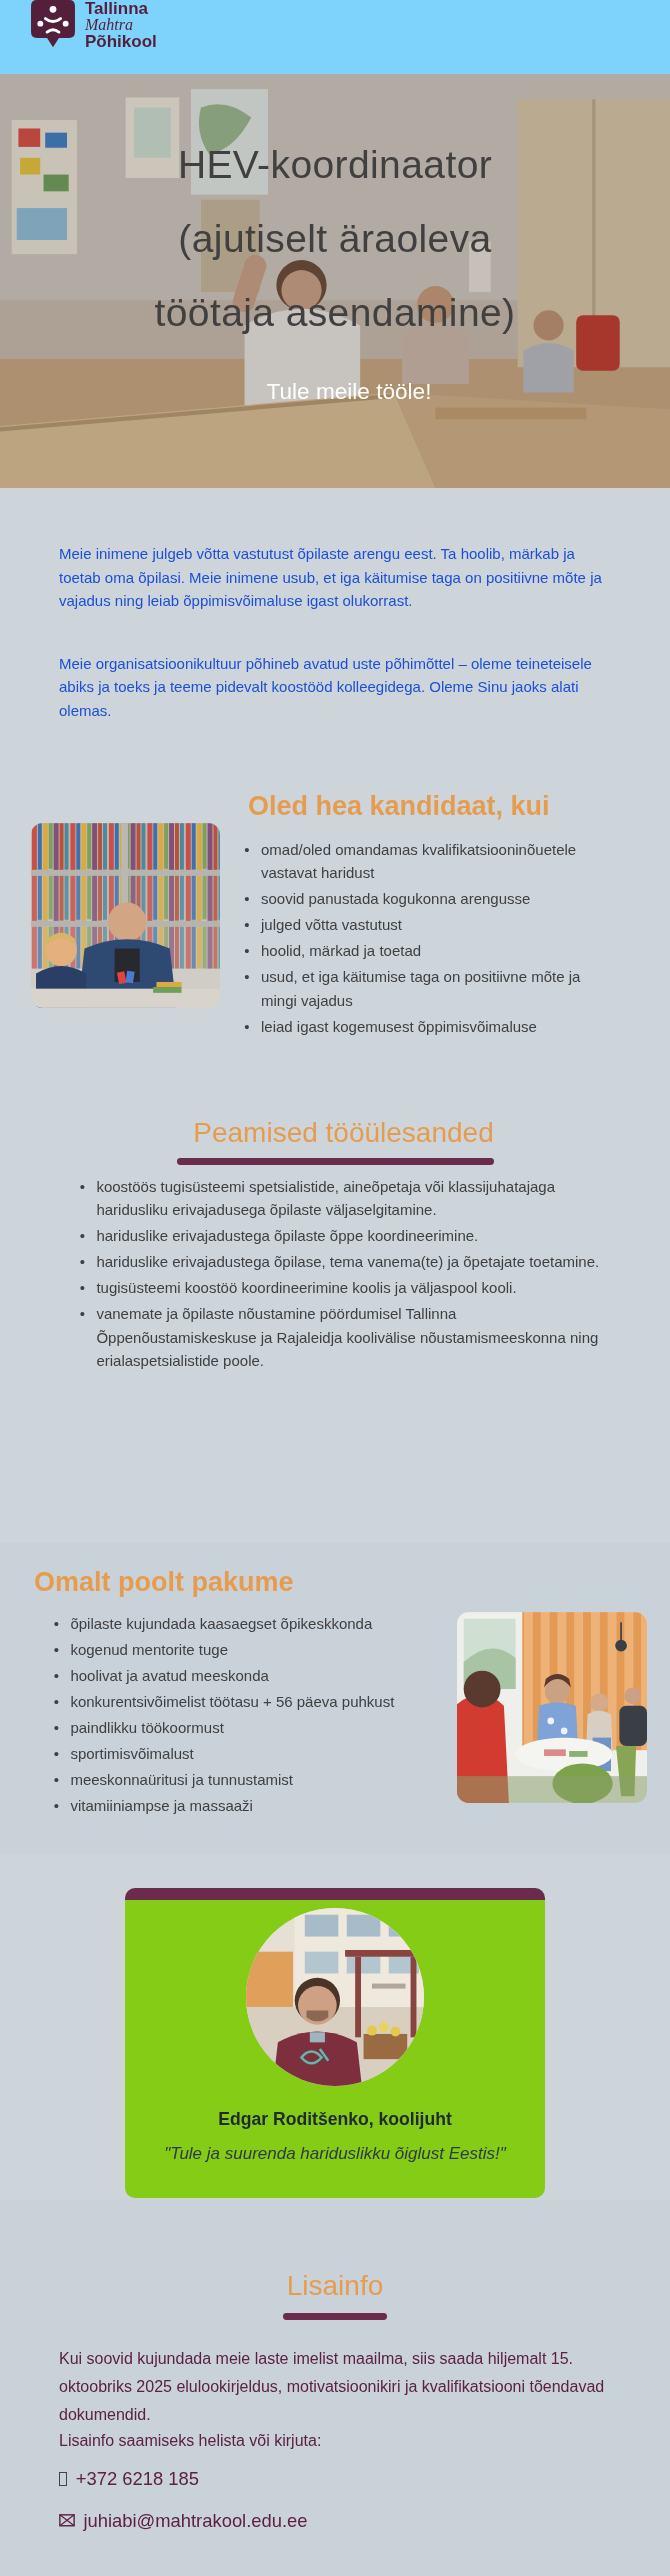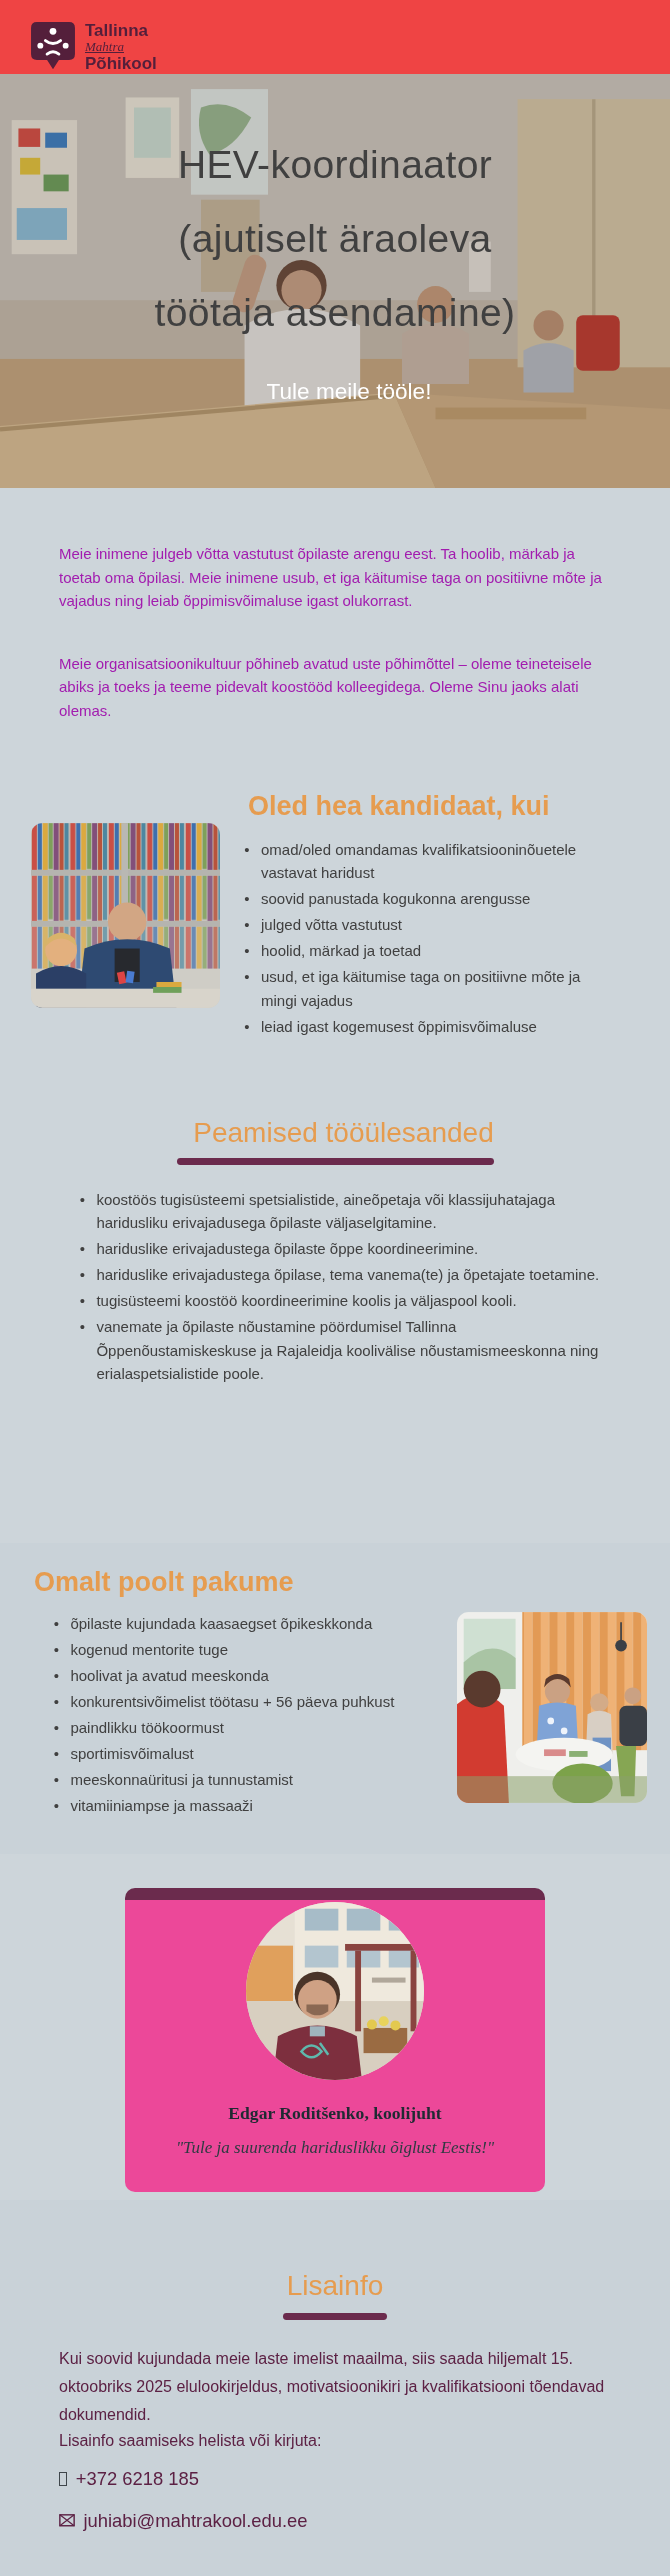--- a/index.html
+++ b/index.html
@@ -2,62 +2,62 @@
 <html style="font-size:13.4px"><head>
 <meta charset="utf-8">
 <style>
   * { margin:0; padding:0; box-sizing:border-box; }
   html,body { background:#cdd5da; }
   body {
     width:670px; height:2576px; margin:0 auto; position:relative;
     font-family:"Liberation Sans", sans-serif; overflow:hidden;
   }
   
-  .header { height:74px; background:#ef4444; display:flex; align-items:flex-end; padding-left:31px; }
+  .header { height:74px; background:#7dd3fc; display:flex; align-items:flex-start; padding-left:31px; }
   .logo { display:flex; align-items:center; gap:10px; cursor:pointer; }
   .logo-text { color:#541f3b; }
   .logo-line1 { font-size:17px; font-weight:bold; line-height:16px; }
-  .logo-line2 { font-family:"Liberation Serif", serif; font-style:italic; font-size:13px; line-height:16px;text-decoration:underline; }
+  .logo-line2 { font-family:"Liberation Serif", serif; font-style:italic; font-size:16px; line-height:16px; }
   .logo-line3 { font-size:17px; font-weight:bold; line-height:17.6px; }
   
   .hero { height:414px; position:relative; overflow:hidden; }
   .hero svg.photo { position:absolute; inset:0; }
   .hero-overlay { position:absolute; inset:0; background:rgba(45,38,42,0.18); }
   .hero-content { position:relative; z-index:2; text-align:center; padding-top:54px; }
   .hero-title { color:#404040; font-size:39px; font-weight:400; line-height:74px; letter-spacing:0.4px; }
   .hero-subtitle { color:#ffffff; font-size:22.6px; font-weight:400; margin-top:28.5px;margin-left:28px; }
   
   .orange-h { color:#e69c4f; }
   .divider { background:#6b2b4d; height:6.7px; border-radius:3.4px; margin:0 auto; }
   ul.blist { list-style:none; }
   ul.blist li { position:relative; padding-left:18.4px; font-size:15px; line-height:23.5px; color:#404040; margin-bottom:2.5px; }
   ul.blist li::before { content:"\2022"; position:absolute; left:1.7px; top:0; font-size:15px; }
   
   .section-a { height:1055px; background:#cdd5da; padding-top:54px; }
-  .intro-p { width:555px; margin-left:59px; font-size:15px; line-height:23.5px; color:#a21caf; }
+  .intro-p { width:555px; margin-left:59px; font-size:15px; line-height:23.5px; color:#1d4ed8; }
   .intro-p + .intro-p { margin-top:39px; }
   .cand-heading { margin-left:248px; margin-top:69px; font-size:27px; font-weight:bold; line-height:30px; }
   .cand-row { display:flex; margin-top:1.7px; }
   .cand-photo { width:189px; height:185px; margin-left:31px; border-radius:11.7px; overflow:hidden; flex:none; }
   .cand-list { margin-left:22.6px; margin-top:15px; width:345px; }
   .tasks-heading { text-align:center; font-size:28px; font-weight:400; line-height:35px; margin-top:74px;padding-left:17px; }
   .tasks-divider { width:317px; margin-top:8.4px; }
-  .tasks-list { margin-left:78px; margin-top:23px; width:536px; }
+  .tasks-list { margin-left:78px; margin-top:10px; width:536px; }
   .tasks-list li { margin-bottom:3.4px; }
   
   .section-b { height:311px; background:#c9d2d8; padding-top:22px; }
   .offer-heading { margin-left:34px; font-size:27px; font-weight:bold; line-height:34px; }
   .offer-row { display:flex; margin-top:13.4px; }
   .offer-list { margin-left:52px; width:369px; }
   .offer-photo { width:190px; height:191px; border-radius:11.7px; overflow:hidden; flex:none; margin-left:auto; margin-right:22.6px; }
   
   .section-c { height:346px; background:#cdd5da; padding-top:34px; }
   .card { width:420px; margin:0 auto; }
   .card-bar { height:11.7px; background:#6b2b4d; border-radius:10px 10px 0 0; }
-  .card-body { background:#ec4899; border-radius:0 0 10px 10px; padding-top:2px; padding-bottom:34px;font-family:Liberation Serif, serif; }
+  .card-body { background:#84cc16; border-radius:0 0 10px 10px; padding-top:8px; padding-bottom:34px; }
   .portrait { width:178px; height:178px; border-radius:50%; overflow:hidden; margin:0 auto; }
   .card-name { text-align:center; font-size:17.6px; font-weight:bold; color:#1f2a32; margin-top:23.5px; }
   .card-quote { text-align:center; font-size:17px; font-style:italic; color:#2f3a42; margin-top:14.2px; }
   
   .section-d { height:376px; background:#c9d2d8; padding-top:73px; }
   .contact-heading { text-align:center; font-size:28px; font-weight:400; line-height:25px; }
   .contact-divider { width:104px; margin-top:15px; }
   .contact-p { width:555px; margin-left:59px; margin-top:25px; font-size:16px; line-height:28px; color:#5c2144; }
   .contact-sub { margin-left:59px; margin-top:3px; font-size:16px; color:#5c2144; }
   .contact-line { margin-left:59px; display:flex; align-items:center; font-size:18.4px; color:#5c2144; cursor:pointer; }

